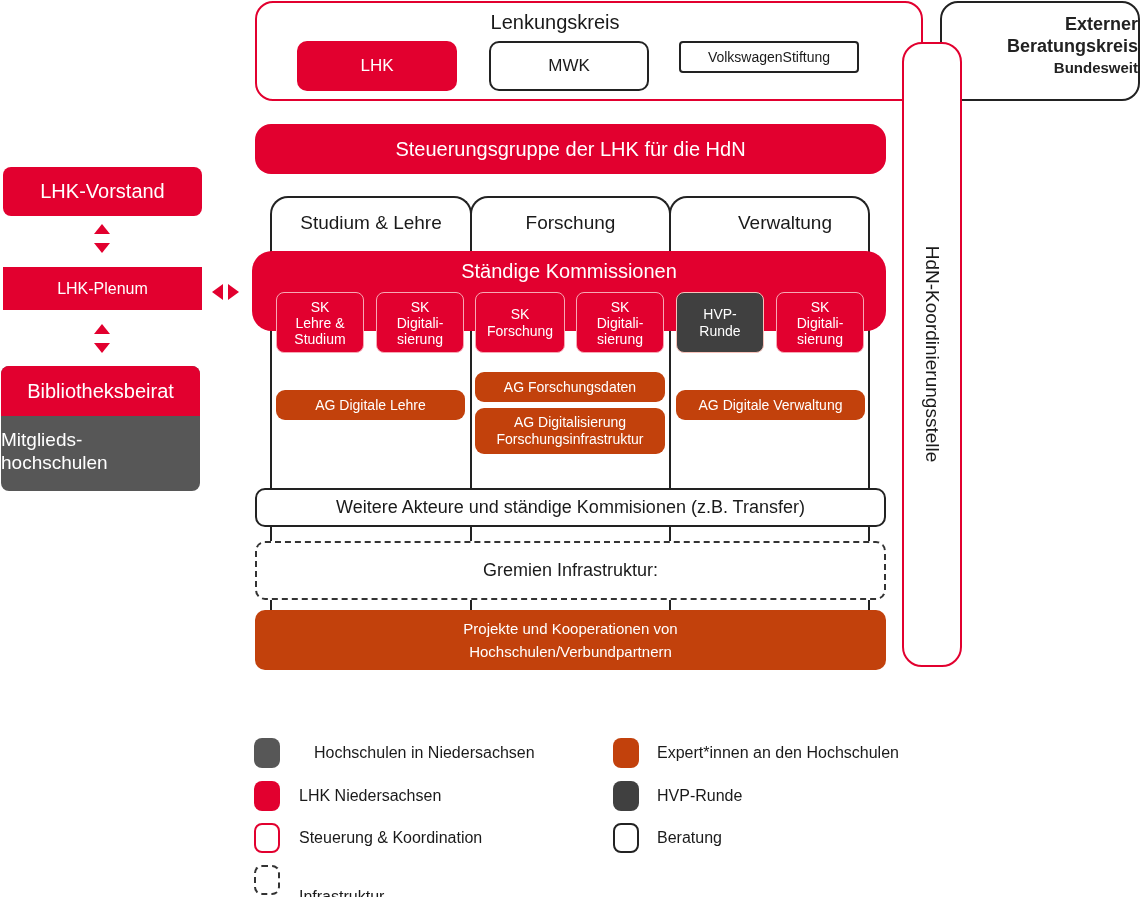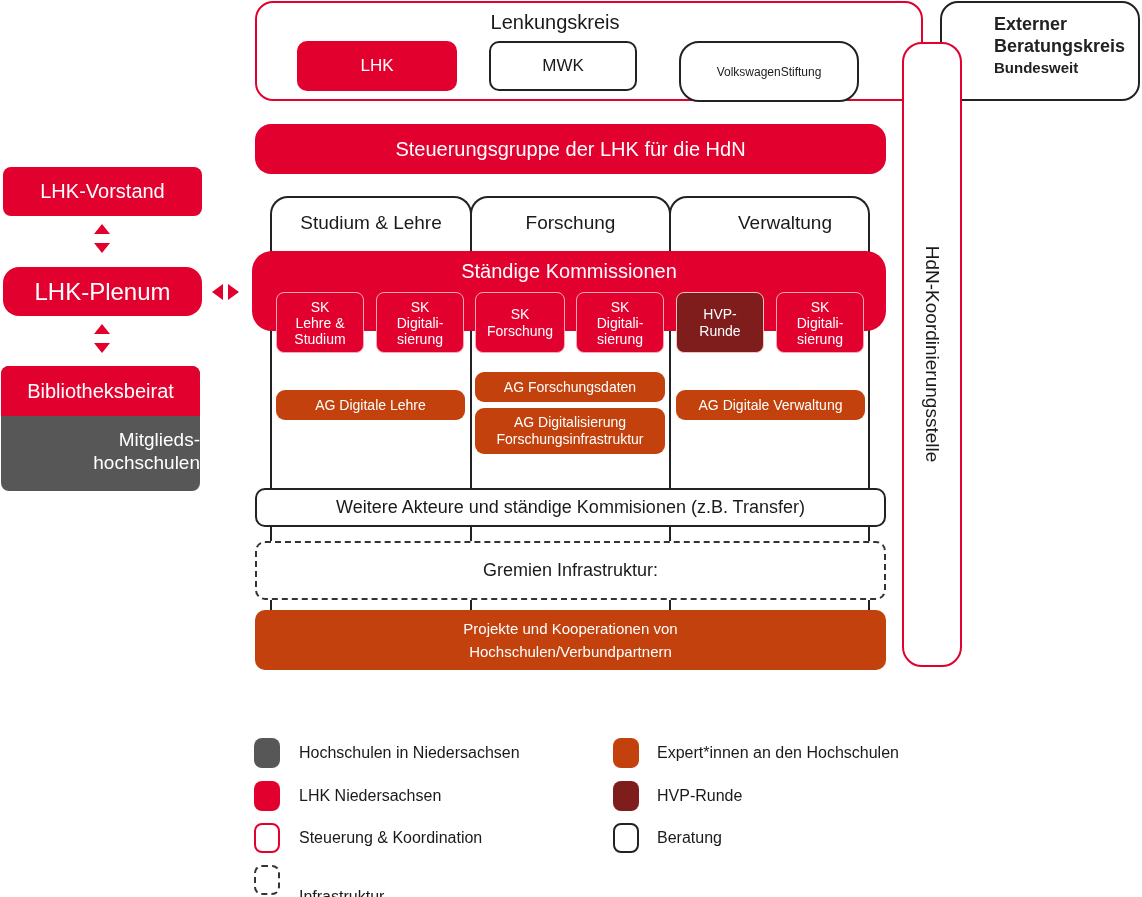--- a/index.html
+++ b/index.html
@@ -1,61 +1,61 @@
 <!DOCTYPE html>
 <html><head>
 <meta charset="utf-8">
 <style>
   html,body{margin:0;padding:0;background:#fff;}
   body{width:1142px;height:897px;position:relative;overflow:hidden;font-family:"Liberation Sans",sans-serif;color:#1a1a1a;}
   .abs{position:absolute;box-sizing:border-box;}
   .red{background:#e2002f;color:#fff;}
   .dark{background:#575757;color:#fff;}
   .grey{background:#c2410c;color:#fff;}
-  .salmon{background:#7f1d1d;color:#fff;}
+  .salmon{background:#404040;color:#fff;}
   .flex{display:flex;align-items:center;justify-content:center;text-align:center;}
   .redout{border:2px solid #e2002f;background:#fff;}
   .blkout{border:2px solid #222;background:#fff;}
   .dashed{border:2px dashed #333;background:#fff;}
   .vline{position:absolute;width:2px;background:#222;}
   .tri{width:0;height:0;position:absolute;}
   .legend-sw{position:absolute;width:26px;height:30px;border-radius:8px;box-sizing:border-box;}
   .legend-lbl{position:absolute;font-size:16px;line-height:20px;}
 </style>
 </head>
 <body>
 
 <div class="abs redout" style="left:255px;top:1px;width:668px;height:100px;border-radius:18px;"></div>
 <div class="abs flex" style="left:255px;top:8px;width:600px;height:28px;font-size:20px;">Lenkungskreis</div>
 <div class="abs flex red" style="left:297px;top:41px;width:160px;height:50px;border-radius:10px;font-size:17px;">LHK</div>
-<div class="abs flex blkout" style="left:489px;top:41px;width:148px;height:50px;border-radius:10px;font-size:17px;">MWK</div>
-<div class="abs flex blkout" style="left:679px;top:41px;width:180px;height:61px;border-radius:20px;font-size:12px;">VolkswagenStiftung</div>
+<div class="abs flex blkout" style="left:489px;top:41px;width:160px;height:50px;border-radius:10px;font-size:17px;">MWK</div>
+<div class="abs flex blkout" style="left:679px;top:41px;width:180px;height:32px;border-radius:4px;font-size:14px;">VolkswagenStiftung</div>
 
-<div class="abs blkout" style="left:940px;top:1px;width:200px;height:100px;border-radius:18px;padding-left:52px;text-align:left;">
+<div class="abs blkout" style="left:940px;top:1px;width:200px;height:100px;border-radius:18px;padding-left:52px;text-align:right;">
   <div style="font-size:18px;line-height:22px;margin-top:10px;font-weight:bold;color:#222;">Externer</div>
   <div style="font-size:18px;line-height:22px;font-weight:bold;color:#222;">Beratungskreis</div>
   <div style="font-size:15px;line-height:22px;font-weight:bold;color:#222;">Bundesweit</div>
 </div>
 
 <div class="abs redout" style="left:902px;top:42px;width:60px;height:625px;border-radius:20px;"></div>
 <div class="abs flex" style="left:932px;top:354px;width:300px;height:30px;font-size:19px;transform:translate(-50%,-50%) rotate(90deg);transform-origin:center;white-space:nowrap;">HdN-Koordinierungsstelle</div>
 
 <div class="abs flex red" style="left:255px;top:124px;width:631px;height:50px;border-radius:16px;font-size:20px;">Steuerungsgruppe der LHK für die HdN</div>
 
 <div class="abs flex red" style="left:3px;top:167px;width:199px;height:49px;border-radius:8px;font-size:20px;">LHK-Vorstand</div>
 <div class="tri" style="left:94px;top:224px;border-left:8px solid transparent;border-right:8px solid transparent;border-bottom:10px solid #e2002f;"></div>
 <div class="tri" style="left:94px;top:243px;border-left:8px solid transparent;border-right:8px solid transparent;border-top:10px solid #e2002f;"></div>
-<div class="abs flex red" style="left:3px;top:267px;width:199px;height:49px;border-radius:16px;font-size:24px;">LHK-Plenum</div>
+<div class="abs flex red" style="left:3px;top:267px;width:199px;height:43px;border-radius:0;font-size:16px;">LHK-Plenum</div>
 <div class="tri" style="left:212px;top:284px;border-top:8px solid transparent;border-bottom:8px solid transparent;border-right:11px solid #e2002f;"></div>
 <div class="tri" style="left:228px;top:284px;border-top:8px solid transparent;border-bottom:8px solid transparent;border-left:11px solid #e2002f;"></div>
 <div class="tri" style="left:94px;top:324px;border-left:8px solid transparent;border-right:8px solid transparent;border-bottom:10px solid #e2002f;"></div>
 <div class="tri" style="left:94px;top:343px;border-left:8px solid transparent;border-right:8px solid transparent;border-top:10px solid #e2002f;"></div>
 <div class="abs dark" style="left:1px;top:366px;width:199px;height:125px;border-radius:8px;"></div>
 <div class="abs flex red" style="left:1px;top:366px;width:199px;height:50px;border-radius:8px 8px 0 0;font-size:20px;">Bibliotheksbeirat</div>
-<div class="abs" style="left:1px;top:428px;width:199px;text-align:right;color:#fff;font-size:19px;line-height:23px;">
+<div class="abs" style="left:1px;top:428px;width:199px;text-align:left;color:#fff;font-size:19px;line-height:23px;">
   <div>Mitglieds-</div>
   <div>hochschulen</div>
 </div>
 
 <div class="abs blkout" style="left:270px;top:196px;width:202px;height:80px;border-radius:18px 18px 0 0;border-bottom:none;"></div>
 <div class="abs blkout" style="left:470px;top:196px;width:201px;height:80px;border-radius:18px 18px 0 0;border-bottom:none;"></div>
 <div class="abs blkout" style="left:669px;top:196px;width:201px;height:80px;border-radius:18px 18px 0 0;border-bottom:none;"></div>
 <div class="abs flex" style="left:270px;top:208px;width:202px;height:30px;font-size:19px;">Studium &amp; Lehre</div>
 <div class="abs flex" style="left:470px;top:208px;width:201px;height:30px;font-size:19px;">Forschung</div>
 <div class="abs flex" style="left:669px;top:208px;width:232px;height:30px;font-size:19px;">Verwaltung</div>
@@ -110,21 +110,21 @@
 <div class="abs flex dashed" style="left:255px;top:541px;width:631px;height:59px;border-radius:10px;flex-direction:column;font-size:18px;line-height:23px;">
   <span>Gremien Infrastruktur:</span>
 </div>
 
 <div class="abs flex grey" style="left:255px;top:610px;width:631px;height:60px;border-radius:10px;flex-direction:column;font-size:15px;line-height:23px;">
   <span>Projekte und Kooperationen von</span>
   <span>Hochschulen/Verbundpartnern</span>
 </div>
 
 <div class="legend-sw dark" style="left:254px;top:738px;"></div>
-<div class="legend-lbl" style="left:299px;top:743px;">Hochschulen in Niedersachsen</div>
+<div class="legend-lbl" style="left:314px;top:743px;">Hochschulen in Niedersachsen</div>
 <div class="legend-sw red" style="left:254px;top:781px;"></div>
 <div class="legend-lbl" style="left:299px;top:786px;">LHK Niedersachsen</div>
 <div class="legend-sw redout" style="left:254px;top:823px;"></div>
 <div class="legend-lbl" style="left:299px;top:828px;">Steuerung &amp; Koordination</div>
 <div class="legend-sw dashed" style="left:254px;top:865px;"></div>
 <div class="legend-lbl" style="left:299px;top:871px;margin-top:16px;">Infrastruktur</div>
 
 <div class="legend-sw grey" style="left:613px;top:738px;"></div>
 <div class="legend-lbl" style="left:657px;top:743px;">Expert*innen an den Hochschulen</div>
 <div class="legend-sw salmon" style="left:613px;top:781px;"></div>

